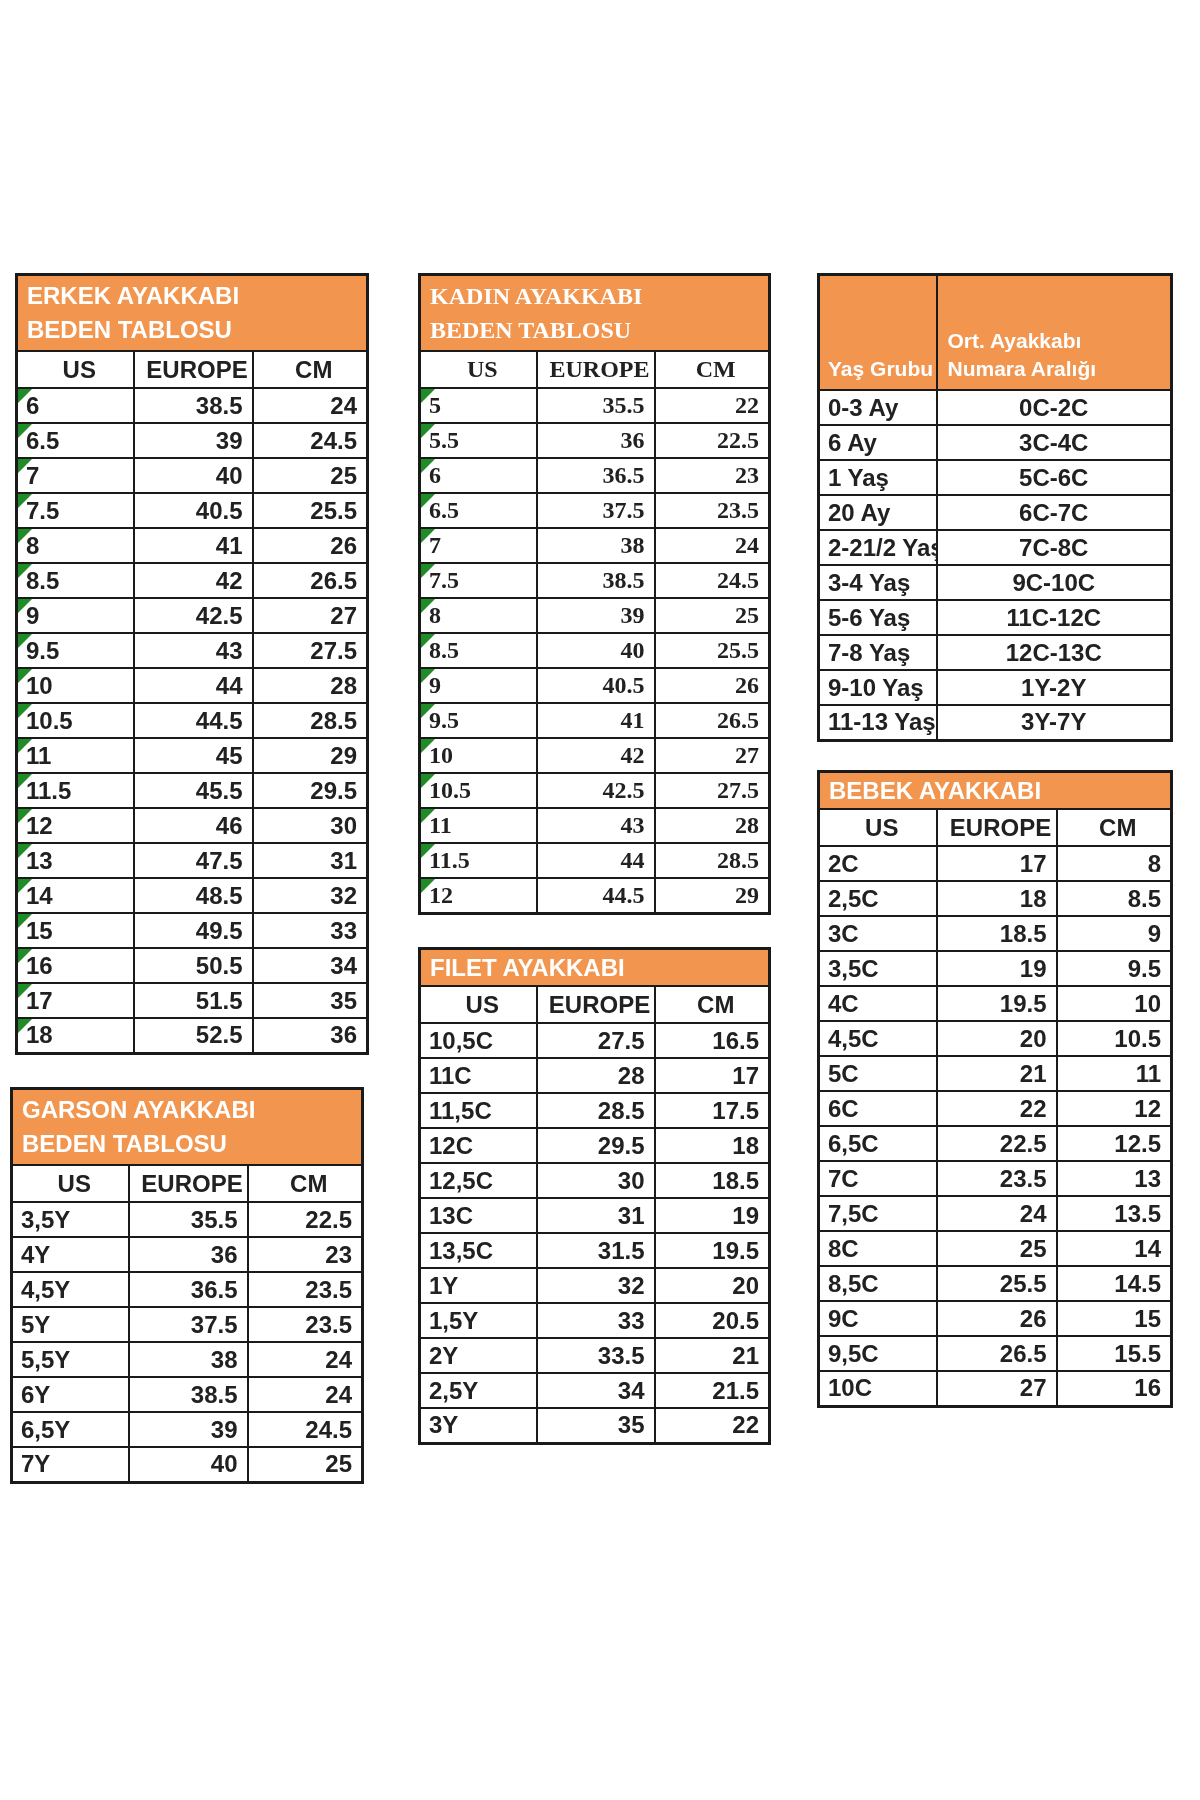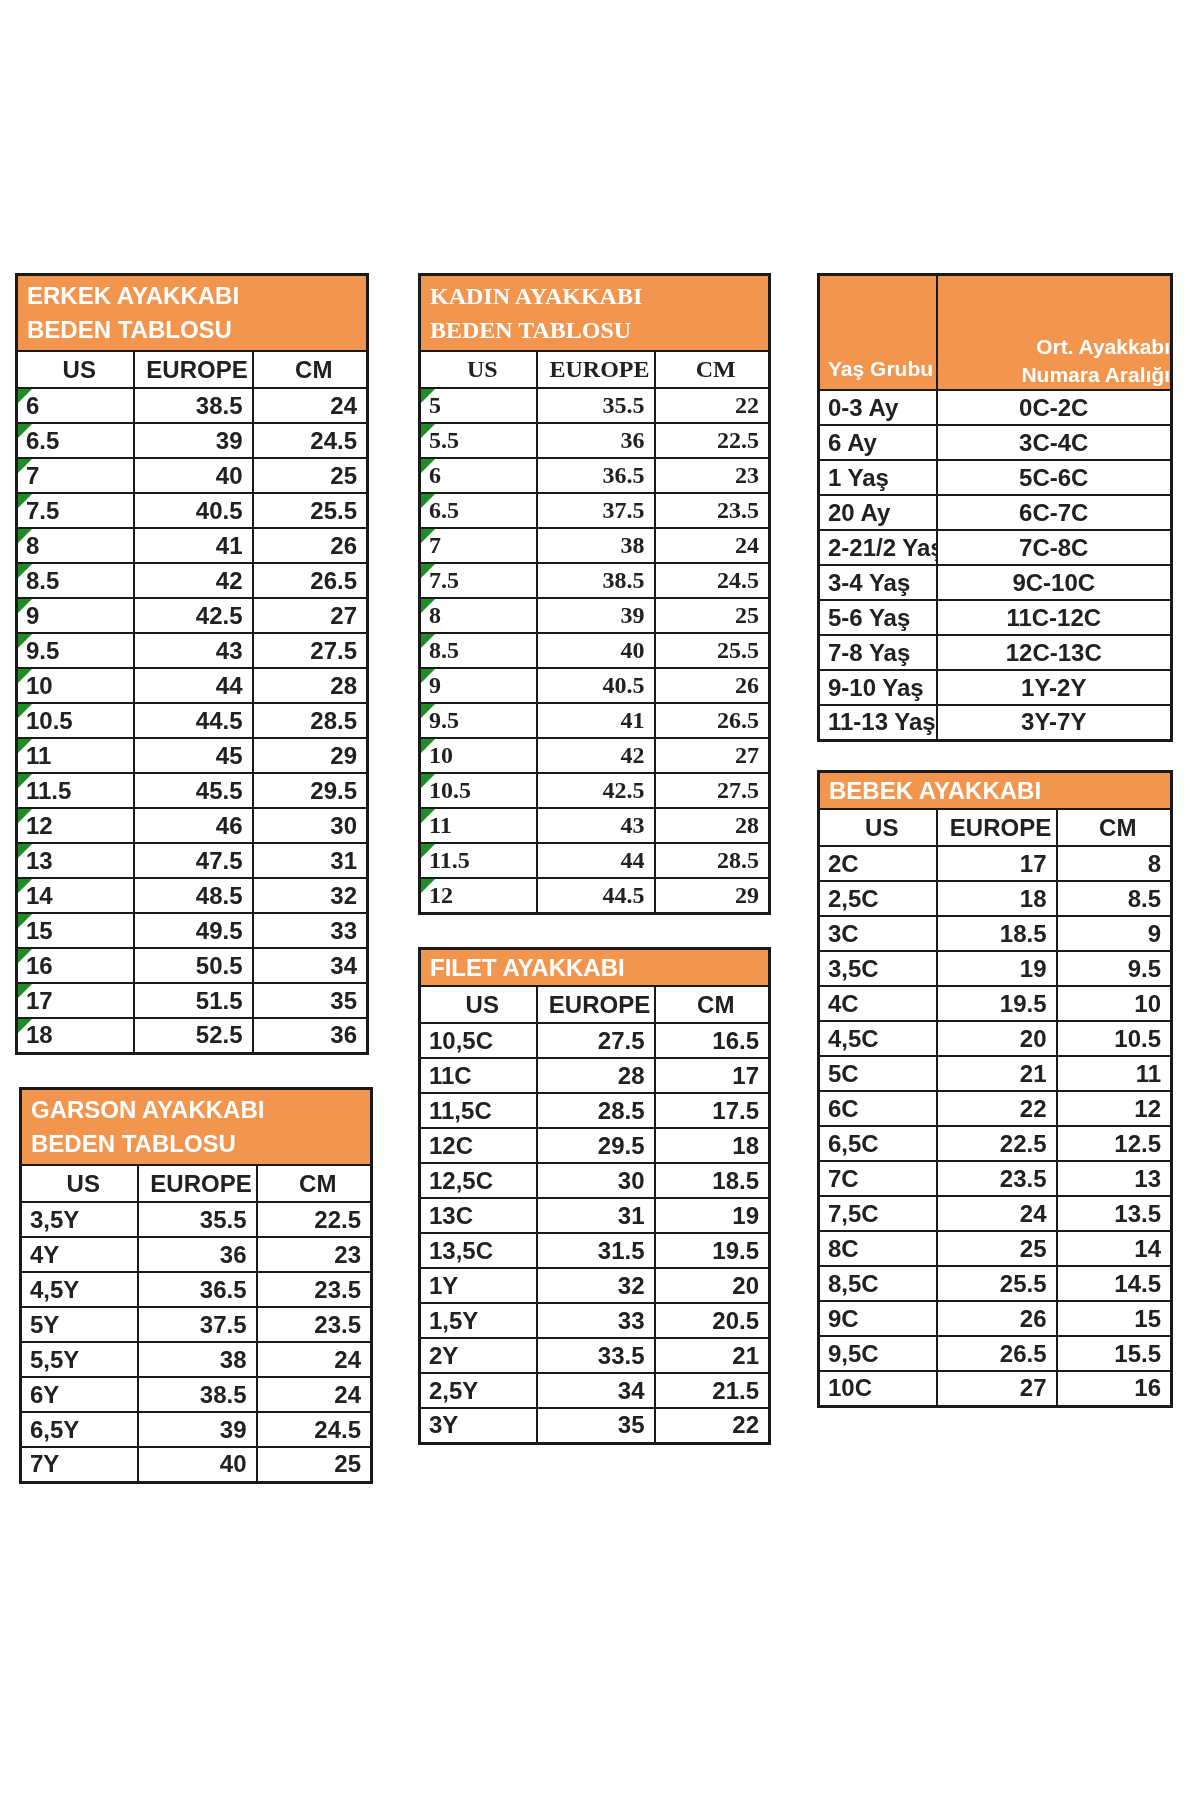--- a/index.html
+++ b/index.html
@@ -58,21 +58,21 @@
   
   th.age-h{
     background:var(--orange,#F2964F);
     color:#ffffff;
     height:107px;
     vertical-align:bottom;
     font-size:21px;
     line-height:28px;
   }
   th.age-h1{text-align:left;padding:0 0 6px 8px;}
-  th.age-h2{text-align:right;padding:0 0 0 10px;}
+  th.age-h2{text-align:left;padding:0 0 6px 10px;}
 </style>
 </head>
 <body>
 
 <div class="sheet">
 
   <table class="sizes" style="left:5px;top:273px;width:351px;margin-left:10px;">
     <colgroup>
         <col style="width:117px">
         <col style="width:119px">
@@ -523,21 +523,21 @@
           <td class="al-right"><span>21.5</span></td>
         </tr>
         <tr>
           <td class="al-left"><span>3Y</span></td>
           <td class="al-right"><span>35</span></td>
           <td class="al-right"><span>22</span></td>
         </tr>
       </tbody>
   </table>
 
-  <table class="sizes" style="left:19px;top:1087px;width:351px;padding-left:48px;">
+  <table class="sizes" style="left:10px;top:1087px;width:351px;padding-left:48px;">
     <colgroup>
         <col style="width:117px">
         <col style="width:119px">
         <col style="width:115px">
       </colgroup>
     <thead>
       <tr class="title-row tall">
         <th colspan="3">
           <div>GARSON AYAKKABI</div>
           <div>BEDEN TABLOSU</div>

